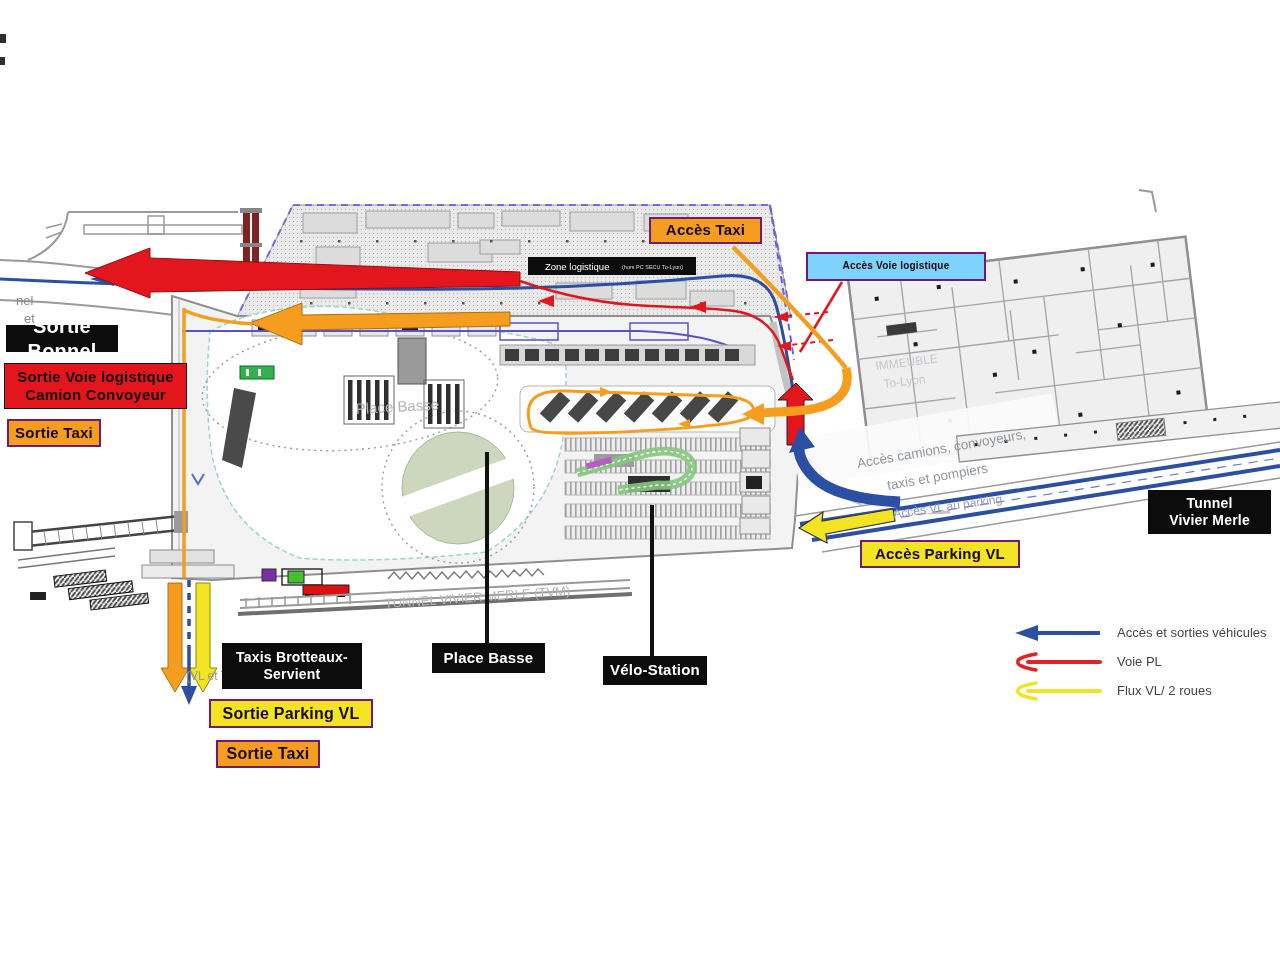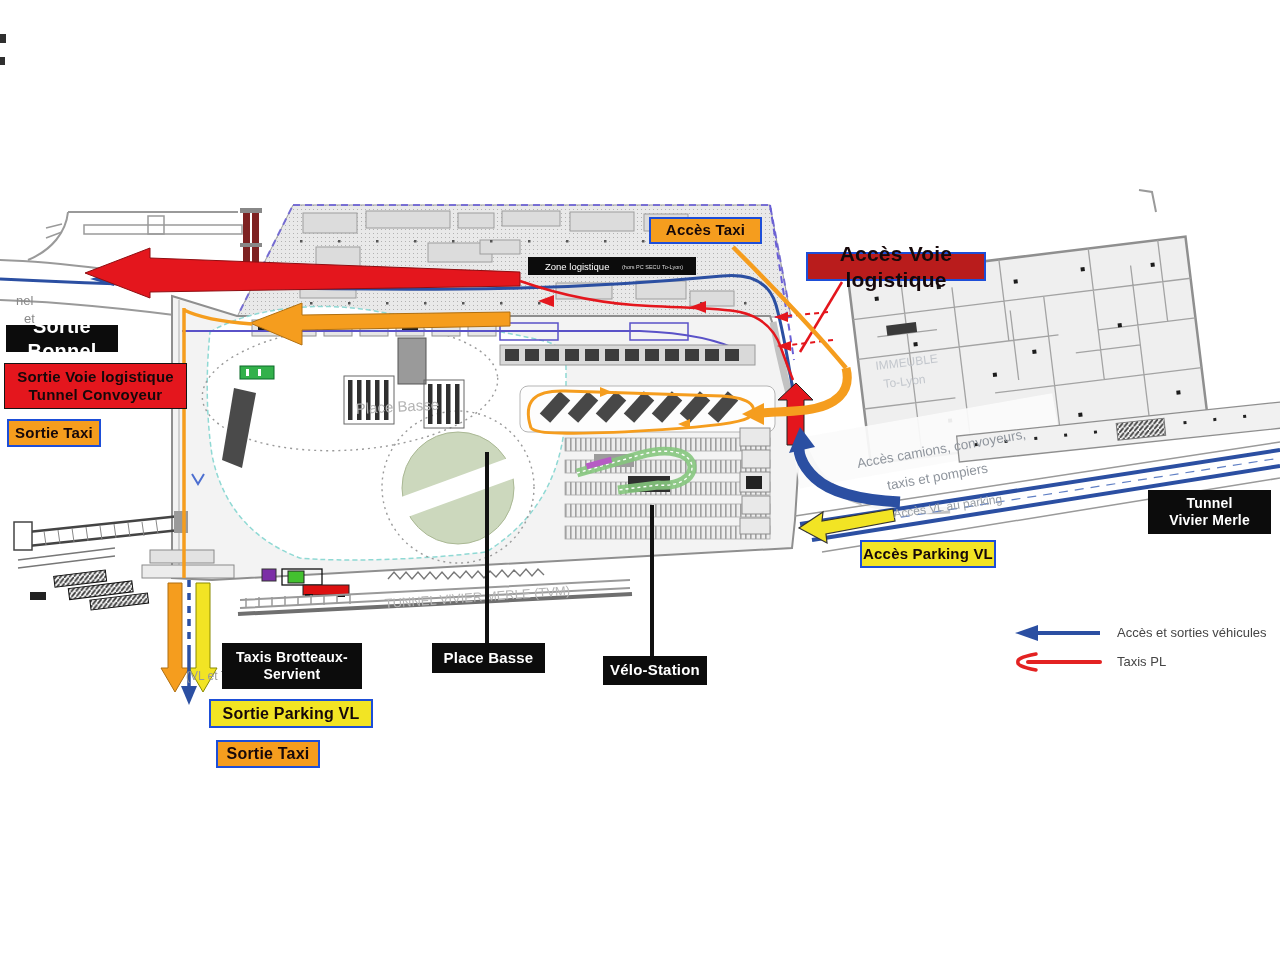--- a/index.html
+++ b/index.html
@@ -4,21 +4,21 @@
 <style>
   html,body{margin:0;padding:0;background:#fff;}
   .stage{position:relative;width:1280px;height:960px;background:#ffffff;overflow:hidden;
          font-family:"Liberation Sans",sans-serif;}
   .plan-svg{position:absolute;left:0;top:0;}
   .map-label{position:absolute;display:flex;align-items:center;justify-content:center;
              text-align:center;font-weight:bold;white-space:pre-line;line-height:1.22;
              box-sizing:border-box;letter-spacing:.2px;}
   .lbl-dark{color:#ffffff;}
   .lbl-ink{color:#16080a;}
-  .lbl-border{border:2px solid #1d4ed8;}
+  .lbl-border{border:2px solid #701a75;}
   .legend{position:absolute;left:1012px;top:622px;display:flex;flex-direction:column;gap:8px;}
   .legend-row{display:flex;align-items:center;gap:10px;height:21px;}
   .legend-row .txt{font-size:13px;color:#454545;}
   .ptr{position:absolute;background:#111;}
 </style>
 </head>
 <body>
 
 <div class="stage">
 
@@ -350,34 +350,34 @@
     <text x="16" y="305" font-size="13" fill="#8a8a8a">nel</text>
     <text x="24" y="323" font-size="13" fill="#8a8a8a">et</text>
   </g>
 </svg>
 
 <div class="ptr" style="left:485px;top:452px;width:4px;height:192px;"></div>
 <div class="ptr" style="left:650px;top:505px;width:4px;height:152px;"></div>
 
 <div class="map-label lbl-ink lbl-border" style="left: 649px; top: 217px; width: 113px; height: 27px; font-size: 15px; background-color: rgb(245, 157, 30);">Accès Taxi</div>
 
-<div class="map-label lbl-ink lbl-border" style="left: 806px; top: 252px; width: 180px; height: 29px; font-size: 21px; background-color: #b91c1c;">Accès Voie logistique</div>
+<div class="map-label lbl-ink lbl-border" style="left: 806px; top: 252px; width: 180px; height: 29px; font-size: 10px; background-color: #7dd3fc;">Accès Voie logistique</div>
 
 <div class="map-label lbl-dark" style="left: 6px; top: 325px; width: 112px; height: 27px; font-size: 20px; background-color: rgb(12, 12, 12);">Sortie Bonnel</div>
 
 <div class="map-label lbl-ink" style="left: 4px; top: 363px; width: 183px; height: 46px; font-size: 15px; border: 1px solid rgb(20, 20, 20); background-color: rgb(228, 22, 29);">Sortie Voie logistique
-Tunnel Convoyeur</div>
+Camion Convoyeur</div>
 
 <div class="map-label lbl-ink lbl-border" style="left: 7px; top: 419px; width: 94px; height: 28px; font-size: 15px; background-color: rgb(245, 157, 30);">Sortie Taxi</div>
 
 
 <div class="map-label lbl-dark" style="left: 1148px; top: 490px; width: 123px; height: 44px; font-size: 14px; background-color: rgb(12, 12, 12);">Tunnel
 Vivier Merle</div>
 
-<div class="map-label lbl-ink lbl-border" style="left: 860px; top: 540px; width: 136px; height: 28px; font-size: 15px; background-color: rgb(242, 228, 36);">Accès Parking VL</div>
+<div class="map-label lbl-ink lbl-border" style="left: 860px; top: 540px; width: 160px; height: 28px; font-size: 15px; background-color: rgb(242, 228, 36);">Accès Parking VL</div>
 
 <div class="map-label lbl-dark" style="left: 222px; top: 643px; width: 140px; height: 46px; font-size: 14px; background-color: rgb(12, 12, 12);">Taxis Brotteaux-
 Servient</div>
 
 <div class="map-label lbl-dark" style="left: 432px; top: 643px; width: 113px; height: 30px; font-size: 15px; background-color: rgb(12, 12, 12);">Place Basse</div>
 
 <div class="map-label lbl-dark" style="left: 603px; top: 656px; width: 104px; height: 29px; font-size: 15px; background-color: rgb(12, 12, 12);">Vélo-Station</div>
 
 <div class="map-label lbl-ink lbl-border" style="left: 209px; top: 699px; width: 164px; height: 29px; font-size: 16px; background-color: rgb(242, 228, 36);">Sortie Parking VL</div>
 
@@ -389,17 +389,24 @@
       <line x1="88" y1="10" x2="22" y2="10" stroke-width="4" style="stroke: rgb(43, 79, 162);"></line>
       <polygon points="26,2 3,10 26,18" style="fill: rgb(43, 79, 162);"></polygon>
     </svg>
     <span class="txt">Accès et sorties véhicules</span>
   </div>
   <div class="legend-row">
     <svg width="95" height="20">
       <path d="M88 10 H16" stroke-width="4" fill="none" stroke-linecap="round" style="stroke: rgb(227, 34, 34);"></path>
       <path d="M24 2 C8 5 5 8 6 10 C5 12 8 15 24 18" stroke-width="3.4" fill="none" stroke-linecap="round" style="stroke: rgb(227, 34, 34);"></path>
     </svg>
-    <span class="txt">Taxis PL</span>
+    <span class="txt">Voie PL</span>
+  </div>
+  <div class="legend-row">
+    <svg width="95" height="20">
+      <path d="M88 10 H16" stroke-width="4" fill="none" stroke-linecap="round" style="stroke: rgb(240, 227, 40);"></path>
+      <path d="M24 2 C8 5 5 8 6 10 C5 12 8 15 24 18" stroke-width="3.4" fill="none" stroke-linecap="round" style="stroke: rgb(240, 227, 40);"></path>
+    </svg>
+    <span class="txt">Flux VL/ 2 roues</span>
   </div>
 </div>
 
 </div>
 
 </body></html>

